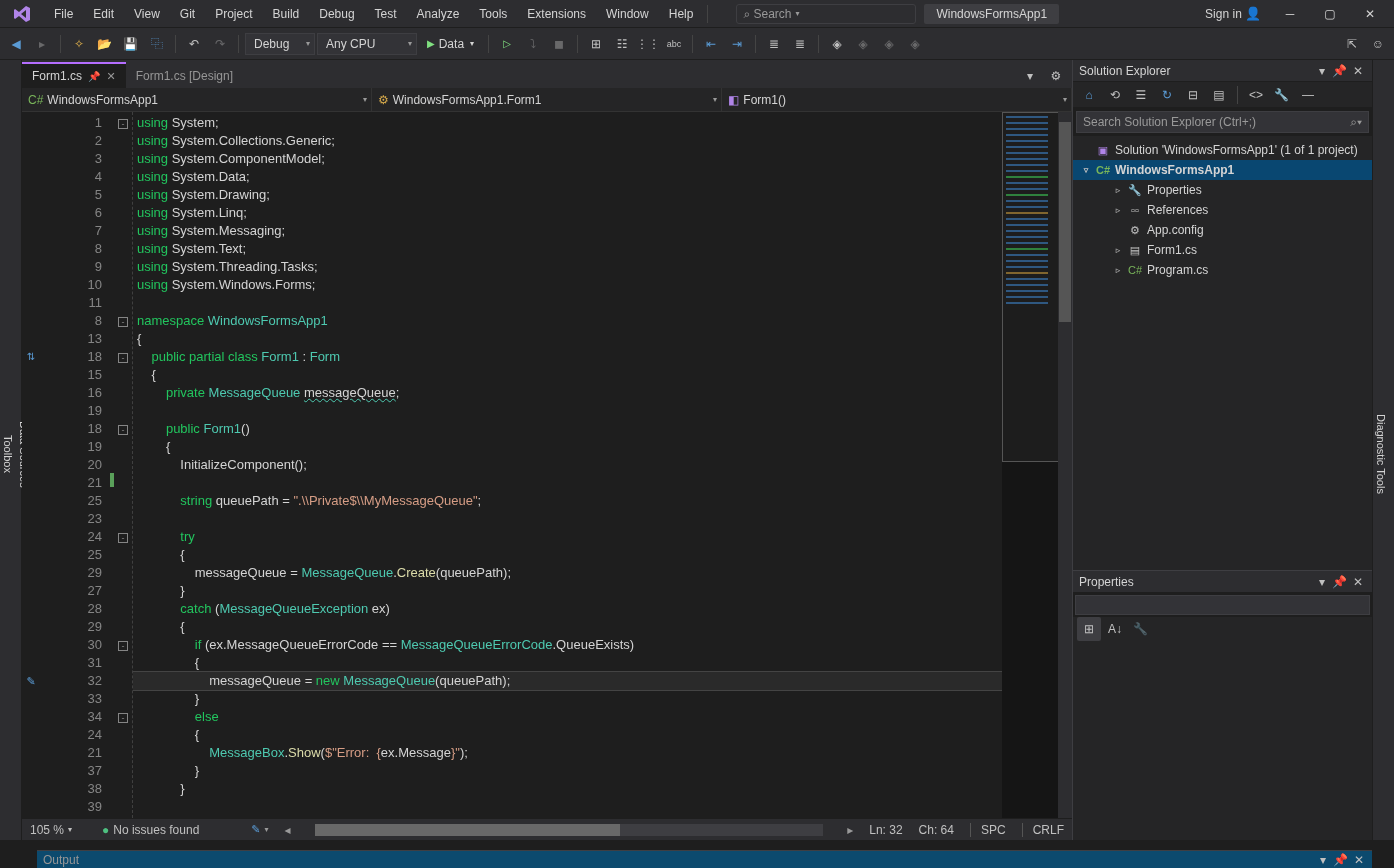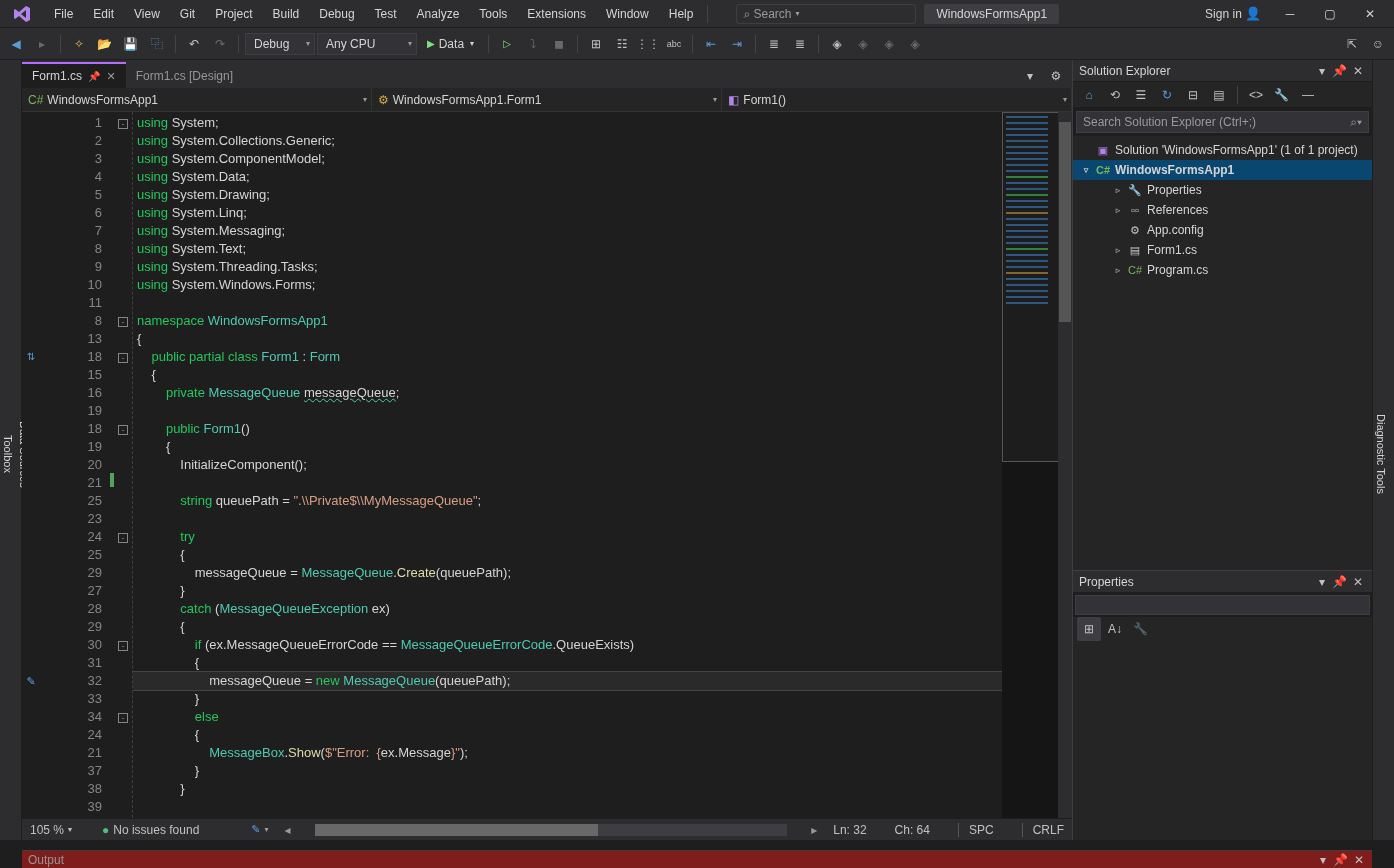--- a/index.html
+++ b/index.html
@@ -72,28 +72,28 @@
 .tp { color:#4ec9b0;}
 .st { color:#d69d85;}
 .mn { color:#dcdcaa;}
 .squig { text-decoration: underline wavy #4ec9b0 1px;}
 
 
 .editor-footer { height:22px; background:#2d2d30; display:flex; align-items:center; padding:0 8px; gap:12px; border-top:1px solid #1e1e1e; color:#c0c0c0;}
 .editor-footer .zoom { width:60px; display:flex; align-items:center; gap:4px;}
 .editor-footer .status-ok { display:flex; align-items:center; gap:4px;}
 .ok-icon { color:#4ec080;}
-.footer-right { margin-left:auto; display:flex; align-items:center; gap:28px;}
+.footer-right { margin-left:auto; display:flex; align-items:center; gap:16px;}
 .footer-cell { border-left:1px solid #555; padding-left:10px;}
 .hscroll { flex:1; height:12px; background:#3e3e42; margin:0 8px; position:relative;}
 .hscroll-thumb { position:absolute; left:0; width:60%; height:100%; background:#686868;}
 .hscroll-arrow { width:14px; text-align:center; color:#999;}
 
 
-.output-bar { position:absolute; left:22px; right:22px; bottom:0; height:18px; background:#7f1d1d; border-top:1px solid #3e3e42; display:flex; align-items:center; padding:0 6px; color:#969696;}
+.output-bar { position:absolute; left:37px; right:22px; bottom:0; height:18px; background:#0c4a6e; border-top:1px solid #3e3e42; display:flex; align-items:center; padding:0 6px; color:#969696;}
 .output-bar .out-right { margin-left:auto; display:flex; gap:4px;}
 
 
 .right-pane { width:300px; display:flex; flex-direction:column; border-left:1px solid #3e3e42;}
 .pane-header { height:22px; background:#2d2d30; display:flex; align-items:center; padding:0 6px; border-bottom:1px solid #1e1e1e; color:#d4d4d4; gap:4px;}
 .pane-header .ph-right { margin-left:auto; display:flex; gap:2px;}
 .pane-toolbar { height:26px; background:#252526; display:flex; align-items:center; padding:0 4px; gap:2px; border-bottom:1px solid #1e1e1e;}
 .pane-search { height:22px; background:#333337; border:1px solid #3e3e42; padding:2px 6px; color:#999; display:flex; align-items:center; margin:3px;}
 .pane-search .sr { margin-left:auto;}
 

